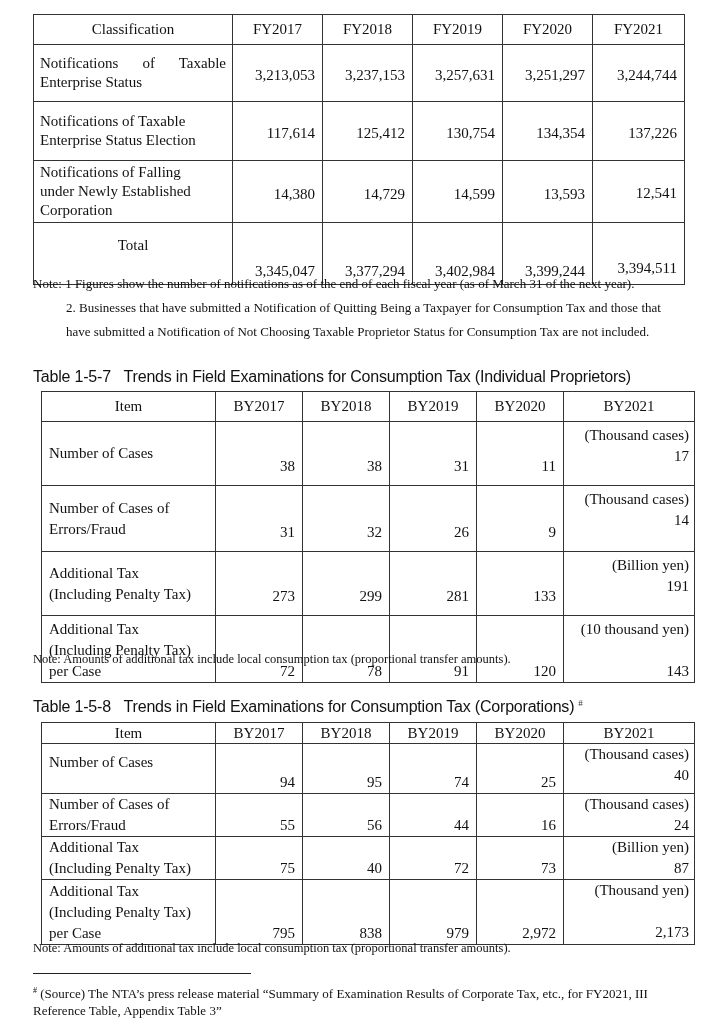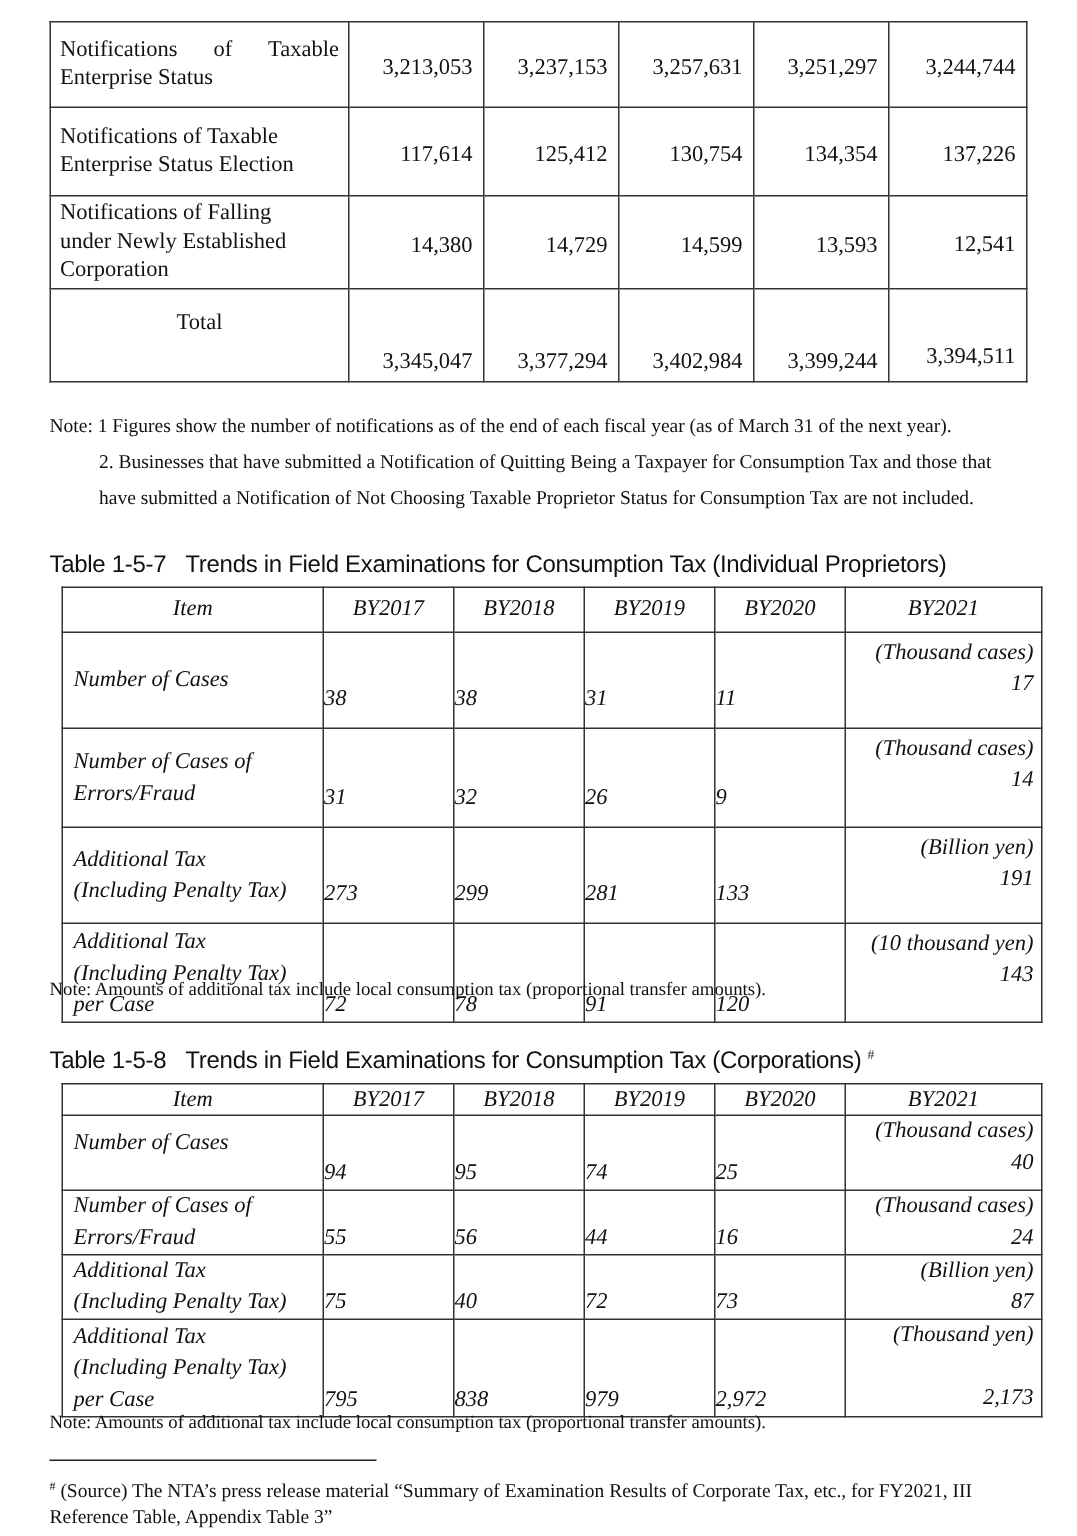--- a/index.html
+++ b/index.html
@@ -28,39 +28,39 @@
   #t1 tr.r4 td.num { vertical-align: bottom; padding-bottom: 4px; padding-top: 0; }
   #t1 tr.r4 td.num.last { padding-bottom: 7px; font-family: Liberation Serif, serif; }
 
   .note { font-size: 13px; line-height: 24px; }
   .note-indent { padding-left: 33px; }
 
   .caption { font-size: 16px; letter-spacing: -0.2px; }
   .caption .sup { font-family: "Liberation Serif", serif; font-size: 9px; vertical-align: super; margin-left: 4px; color: #333; }
 
   
-  .t2 { left: 41px; width: 653px; font-size: 15px; font-style: italic; }
+  .t2 { left: 41px; width: 653px; font-size: 15px; }
   .t2 th { text-align: center; vertical-align: middle; }
   .t2 td.lbl { padding: 0 7px; text-align: left; line-height: 21px; }
-  .t2 td.num { padding-right: 7px; vertical-align: bottom; }
+  .t2 td.num { text-align: right; padding-right: 7px; vertical-align: bottom; }
   .t2 td.unit { text-align: right; padding-right: 5px; vertical-align: top; line-height: 21px; }
   .t2 td.unit .u { display: block; }
 
   #t2 th { height: 29px; }
   #t2 tr.a td { height: 53px; }
   #t2 tr.b td { height: 55px; }
   #t2 tr.c td { height: 53px; }
   #t2 tr.d td { height: 62px; }
   #t2 td.num { padding-bottom: 10px; }
   #t2 tr.d td.num { padding-bottom: 2px; }
   #t2 td.lbl { vertical-align: middle; }
   #t2 tr.d td.lbl { vertical-align: bottom; padding-bottom: 0; }
   #t2 td.unit { padding-top: 3px; }
   #t2 tr.a td.unit .v, #t2 tr.b td.unit .v, #t2 tr.c td.unit .v { margin-top: 0px; }
-  #t2 tr.d td.unit .v { }
+  #t2 tr.d td.unit .v { margin-top: 21px; }
 
   #t3 th { height: 20px; }
   #t3 tr.a td { height: 41px; }
   #t3 tr.b td { height: 42px; }
   #t3 tr.c td { height: 42px; }
   #t3 tr.d td { height: 64px; }
   #t3 td.lbl { vertical-align: bottom; padding-bottom: 0; line-height: 21px; }
   #t3 tr.a td.lbl { vertical-align: top; padding-top: 8px; }
   #t3 td.num { padding-bottom: 0; line-height: 21px; }
   #t3 td.unit { padding-top: 0; }
@@ -76,20 +76,28 @@
 <table id="t1">
   <colgroup>
     <col style="width:199px">
       <col style="width:90px">
       <col style="width:90px">
       <col style="width:90px">
       <col style="width:90px">
       <col style="width:92px">
   </colgroup>
   <tbody>
+      <tr>
+    <th>Classification</th>
+    <th>FY2017</th>
+    <th>FY2018</th>
+    <th>FY2019</th>
+    <th>FY2020</th>
+    <th>FY2021</th>
+  </tr>
   <tr class="r1">
     <td class="lbl justify">Notifications of Taxable Enterprise Status</td>
     <td class="num">3,213,053</td>
     <td class="num">3,237,153</td>
     <td class="num">3,257,631</td>
     <td class="num">3,251,297</td>
     <td class="num last">3,244,744</td>
   </tr>
   <tr class="r2">
     <td class="lbl">Notifications of Taxable Enterprise Status Election</td>

